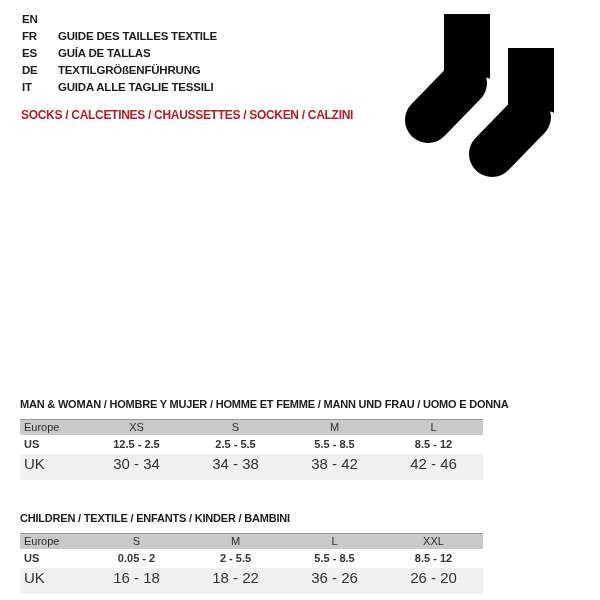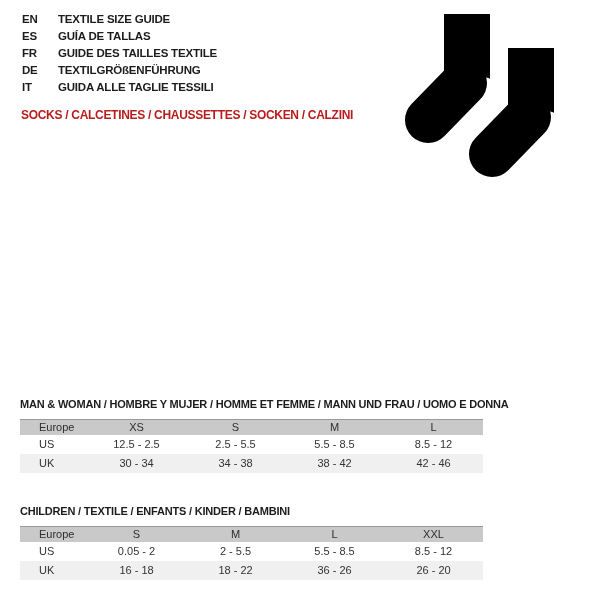--- a/index.html
+++ b/index.html
@@ -45,43 +45,42 @@
     white-space: nowrap;
   }
   .tbl { width: 463px; }
   .tr { display: grid; grid-template-columns: 67px 99px 99px 99px 99px; }
   .tr.head {
     background: #c9c9c9;
     border-top: 1px solid #9a9a9a;
     height: 15px; line-height: 15px;
     font-size: 11px; color: #2e2e2e;
   }
-  .tr.r-white { background: #ffffff; height: 19px; line-height: 19px; font-size: 11px; color: #333333; }
-  .tr.r-gray  { background: #f0f0f0; height: 19px; line-height: 19px; font-size: 11px; color: #333333; }
+  .tr.r-white { background: #ffffff; height: 19px; line-height: 19px; font-size: 11px; color: #333333; font-weight: bold; }
+  .tr.r-gray  { background: #f0f0f0; height: 26px; line-height: 19px; font-size: 15px; color: #333333; }
   .td { text-align: center; overflow: hidden; white-space: nowrap; }
-  .td.first { text-align: left; padding-left: 19px; }
+  .td.first { text-align: left; padding-left: 4px; }
   .tbl-group + .tbl-group { margin-top: 32px; }
 </style>
 </head>
 <body>
 
 <div class="screen">
 
   <div class="lang-block">
     <div class="lang-row">
       <span class="lang-code">EN</span>
-      <span class="lang-label">TEXTILE SIZE GUIDE</span>
+    </div>
+    <div class="lang-row">
+      <span class="lang-code">FR</span>
+      <span class="lang-label">GUIDE DES TAILLES TEXTILE</span>
     </div>
     <div class="lang-row">
       <span class="lang-code">ES</span>
       <span class="lang-label">GUÍA DE TALLAS</span>
-    </div>
-    <div class="lang-row">
-      <span class="lang-code">FR</span>
-      <span class="lang-label">GUIDE DES TAILLES TEXTILE</span>
     </div>
     <div class="lang-row">
       <span class="lang-code">DE</span>
       <span class="lang-label">TEXTILGRÖßENFÜHRUNG</span>
     </div>
     <div class="lang-row">
       <span class="lang-code">IT</span>
       <span class="lang-label">GUIDA ALLE TAGLIE TESSILI</span>
     </div>
   </div>

